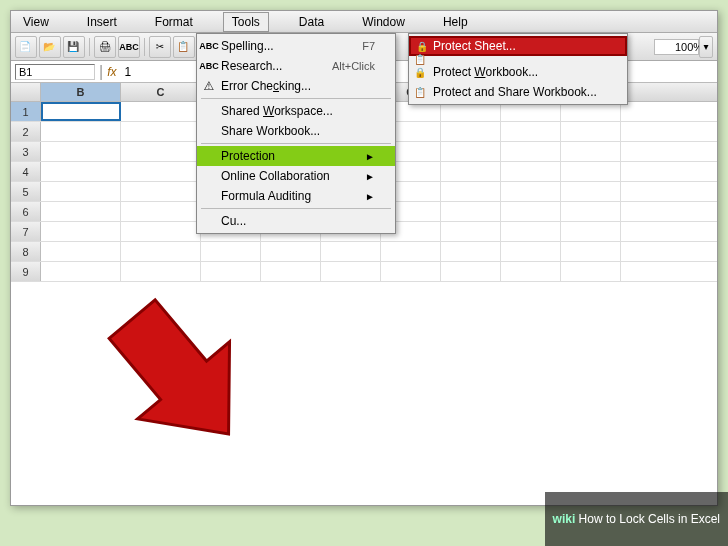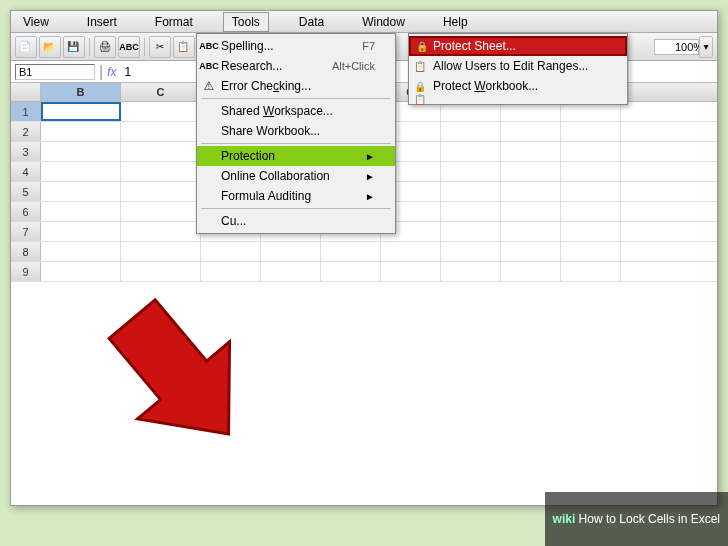--- a/index.html
+++ b/index.html
@@ -110,21 +110,21 @@
       padding: 1px 3px;
       background: #fff;
     }
     .formula-divider {
       font-size: 16px;
       color: #999;
     }
     .fx-label {
       font-style: italic;
       font-size: 12px;
-      color: #8b5cf6;
+      color: #a16207;
     }
     .formula-input {
       flex: 1;
       border: none;
       outline: none;
       font-size: 12px;
       padding: 0 4px;
     }
 
     
@@ -538,28 +538,28 @@
     </div>
   </div>
 
   <div class="protection-submenu">
     <div class="submenu-entry active-item">
       <span class="icon-area">🔒</span>
       <span>Protect Sheet...</span>
     </div>
     <div class="submenu-entry">
       <span class="icon-area">📋</span>
-      <span>Allow Users to Edit Ranges...</span>
     </div>
     <div class="submenu-entry">
       <span class="icon-area">🔒</span>
       <span>Protect <span class="ul">W</span>orkbook...</span>
     </div>
     <div class="submenu-entry">
       <span class="icon-area">📋</span>
+      <span>Protect and Share Workbook...</span>
     </div>
   </div>
 
 </div>
 
 <div class="red-arrow">
   <svg width="200" height="200" viewBox="0 0 200 200">
 
     <g transform="rotate(-40, 100, 100)">
 

